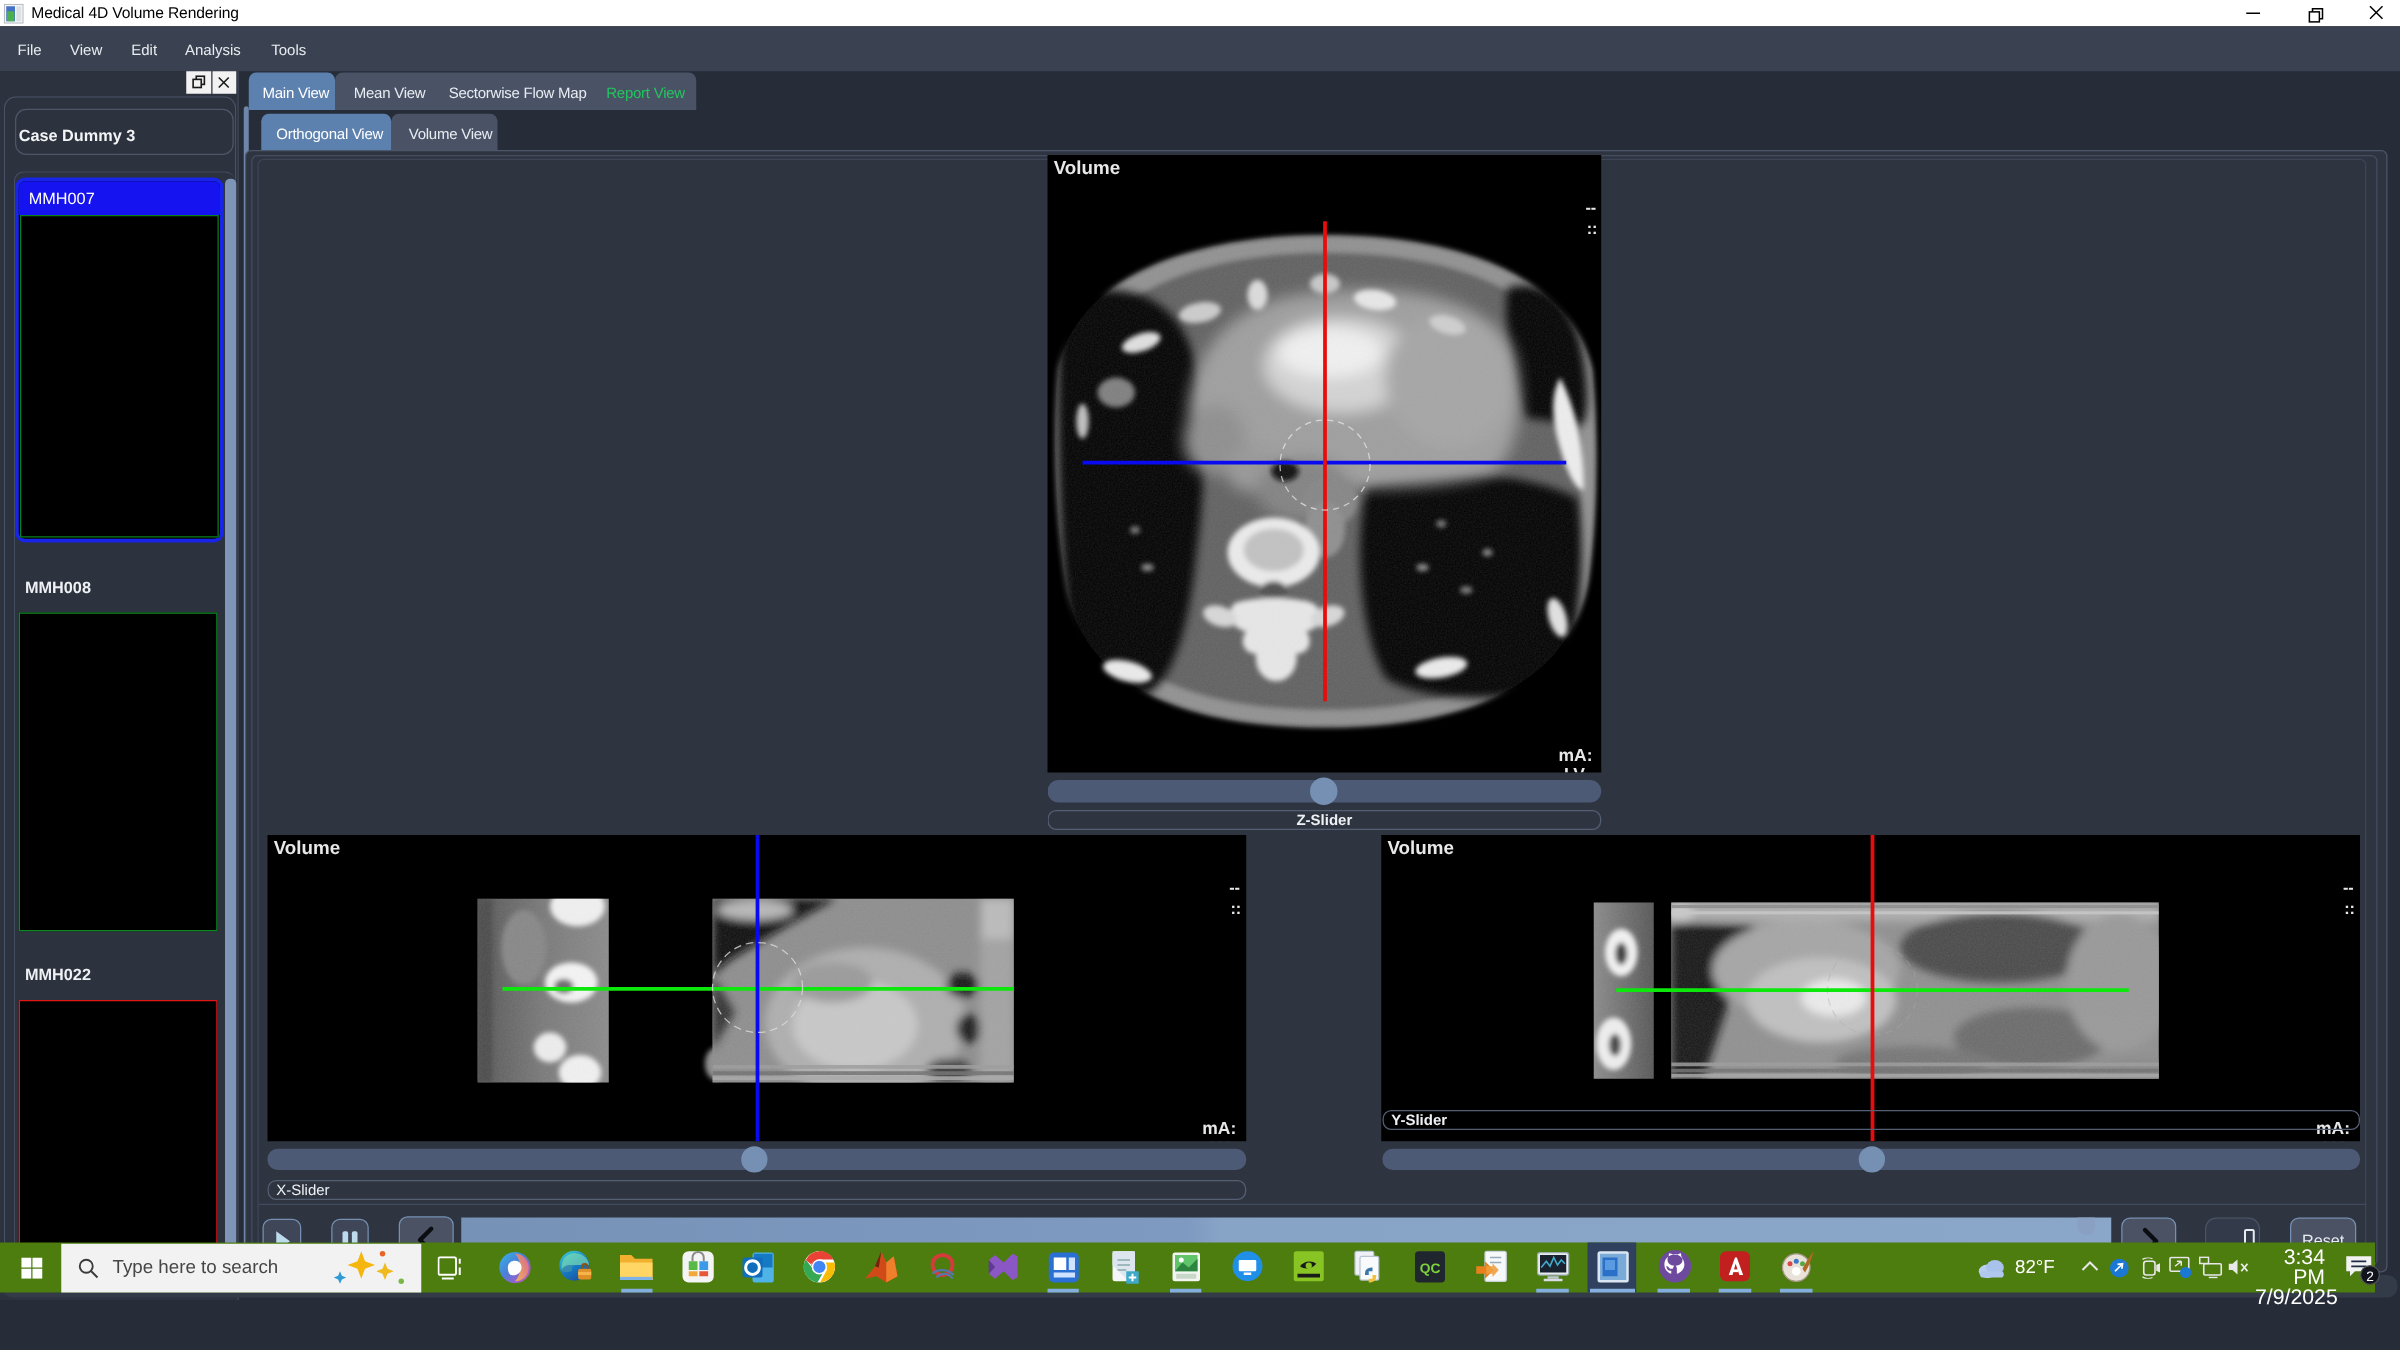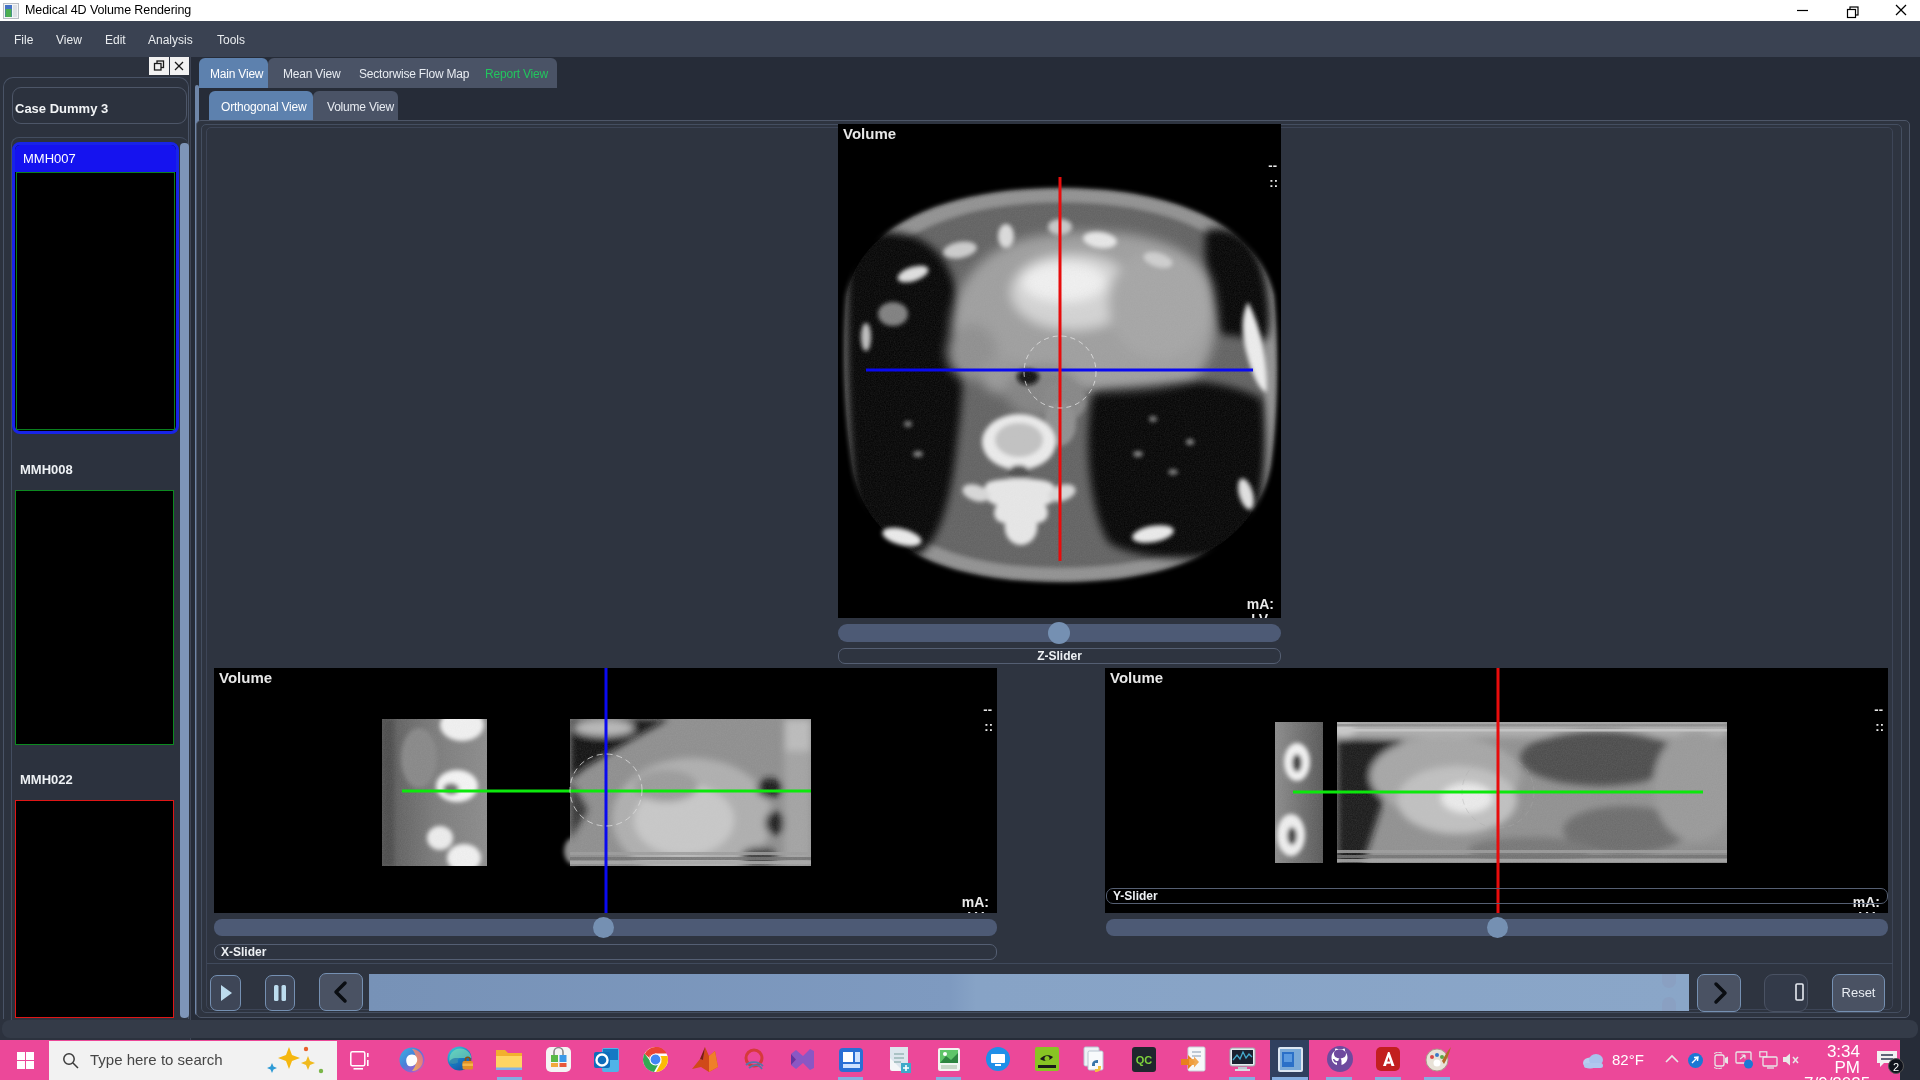--- a/index.html
+++ b/index.html
@@ -253,21 +253,21 @@
   <text x="5" y="15" fill="#e8e8e8" font-size="15" font-weight="bold" font-family="Liberation Sans">Volume</text>
   <text x="778" y="46" fill="#e8e8e8" font-size="13" font-weight="bold" text-anchor="end" font-family="Liberation Sans">--</text>
   <text x="779" y="63" fill="#e8e8e8" font-size="13" font-weight="bold" text-anchor="end" font-family="Liberation Sans">::</text>
   <text x="775" y="239" fill="#e8e8e8" font-size="14" font-weight="bold" text-anchor="end" font-family="Liberation Sans">mA:</text>
   <text x="770" y="254" fill="#e8e8e8" font-size="14" font-weight="bold" text-anchor="end" font-family="Liberation Sans">LV</text>
 </svg>
 </div>
 <div class="abs" style="left:214px;top:919px;width:783px;height:17px;background:#4d5a75;border-radius:8px"></div>
 <div class="abs" style="left:593px;top:917px;width:21px;height:21px;background:#7590b2;border-radius:50%"></div>
 <div class="abs" style="left:214px;top:944px;width:783px;height:16px;border:1px solid #555f73;border-radius:7px">
-  <div style="color:#eef1f4;font-size:12px;font-weight:bold;line-height:14px;padding-left:6px">X-Slider</div>
+  <div style="color:#eef1f4;font-size:12px;font-weight:normal;line-height:14px;padding-left:6px">X-Slider</div>
 </div>
 
 <div class="abs" style="left:1105px;top:668px;width:783px;height:245px;background:#000;overflow:hidden" id="brview">
 <svg width="783" height="245" viewBox="0 0 783 245">
   <defs>
     <clipPath id="clC">
           <rect x="170" y="54" width="48" height="141"></rect>
         </clipPath>
     <clipPath id="clD">
           <rect x="232" y="54" width="390" height="141"></rect>
@@ -361,21 +361,21 @@
 <div class="abs" style="left:1764px;top:974px;width:44px;height:38px;background:#333a49;border:1px solid #4a5263;border-radius:9px">
   <svg width="42" height="36">
       <rect x="31" y="9" width="7" height="16" rx="1" stroke="#e8ecf2" stroke-width="1.6" fill="none"></rect>
     </svg>
 </div>
 
 <div class="abs" style="left:1832px;top:974px;width:53px;height:38px;background:#4a5263;border:1px solid #7590b2;border-radius:7px;color:#e8ecf2;font-size:13px;text-align:center;line-height:36px">Reset</div>
 
 <div class="abs" style="left:2px;top:1020px;width:1916px;height:18px;background:#343b48;border-radius:8px"></div>
 
-<div class="abs" style="left:0;top:1040px;width:1900px;height:40px;background:#ec4899" id="taskbar">
+<div class="abs" style="left:0;top:994px;width:1900px;height:40px;background:#4d7c0f" id="taskbar">
 
   <svg class="abs" style="left:17px;top:12px" width="17" height="17" viewBox="0 0 17 17">
     <rect x="0" y="0" width="8" height="8" fill="#fff"></rect>
       <rect x="9" y="0" width="8" height="8" fill="#fff"></rect>
     <rect x="0" y="9" width="8" height="8" fill="#fff"></rect>
       <rect x="9" y="9" width="8" height="8" fill="#fff"></rect>
   </svg>
 
   <div class="abs" style="left:49px;top:1px;width:288px;height:39px;background:#f2f2f2">
     <svg class="abs" style="left:13px;top:11px" width="17" height="17" viewBox="0 0 17 17">

